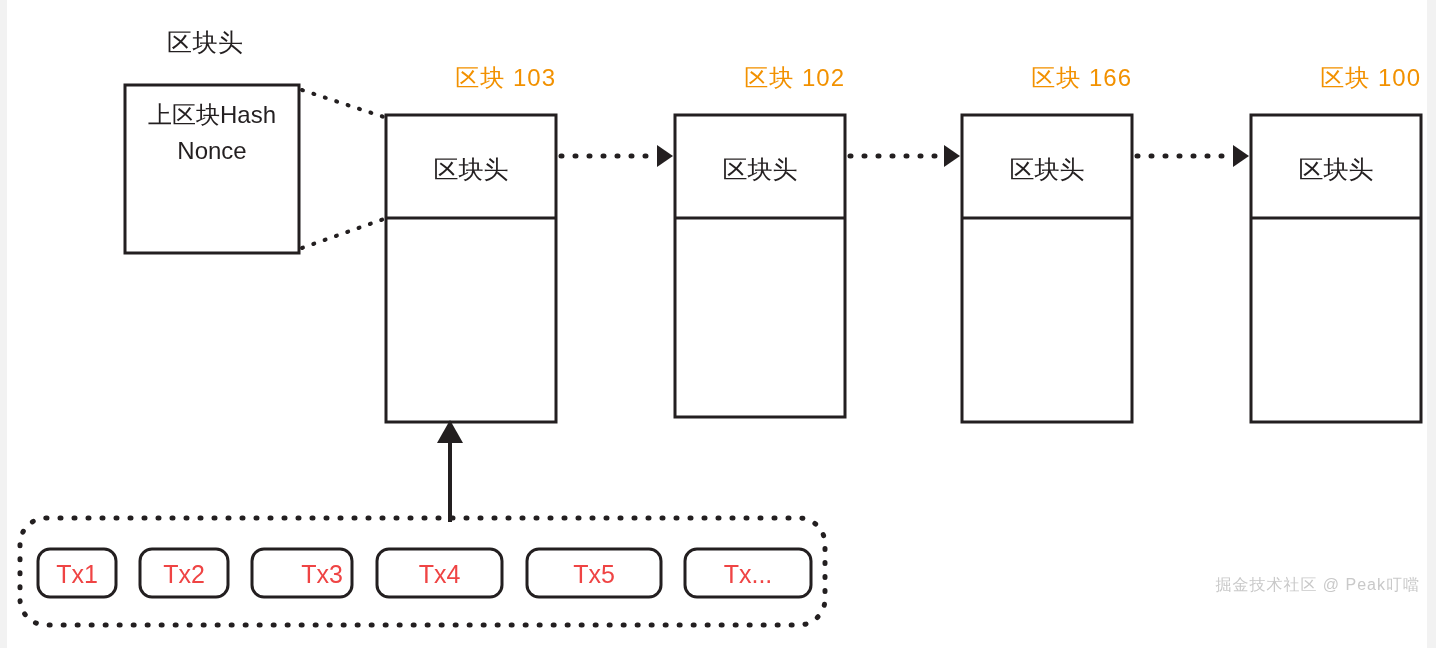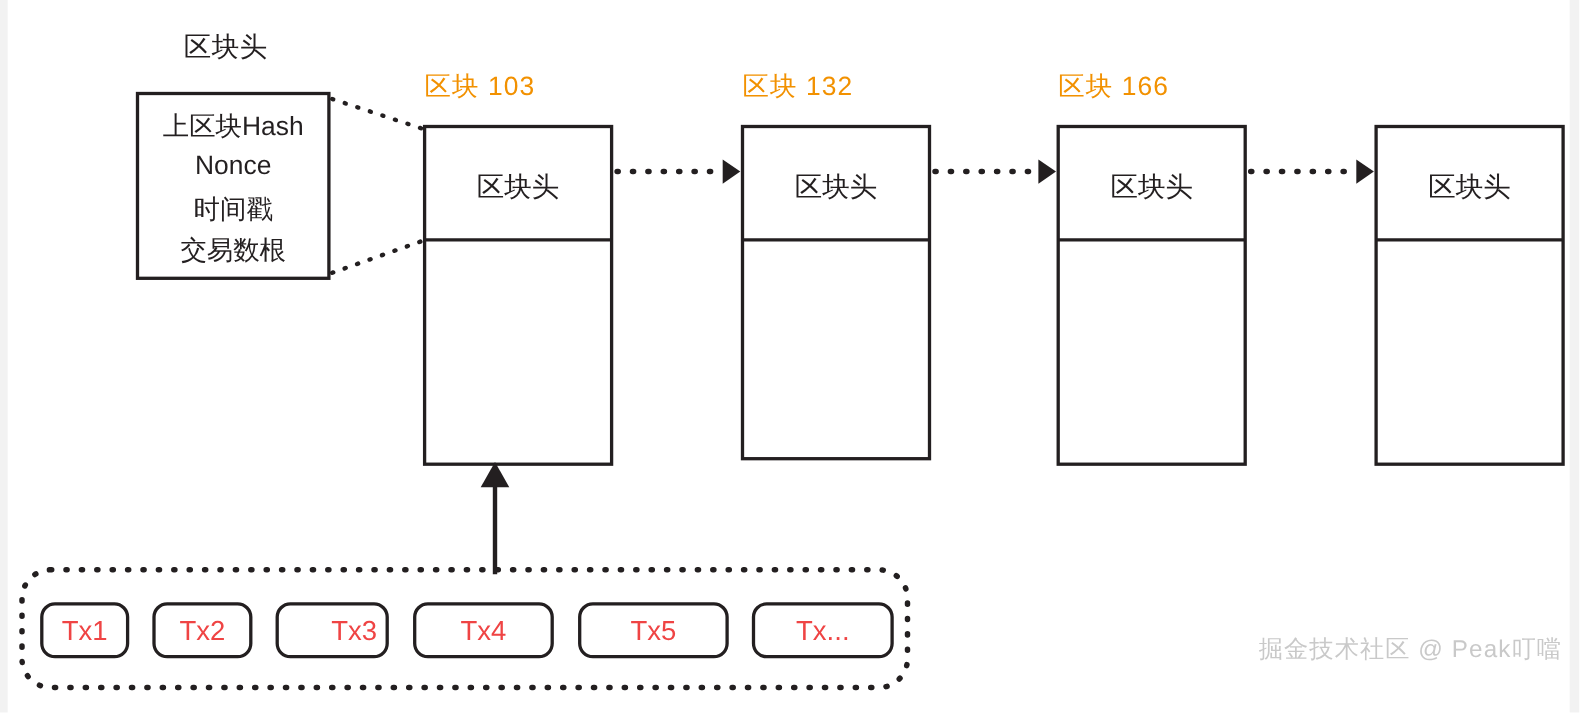--- a/index.html
+++ b/index.html
@@ -57,21 +57,21 @@
   }
   .detail-line.l0 { top: 99px; }
   .detail-line.l1 { top: 137px; }
   .detail-line.l2 { top: 174px; }
   .detail-line.l3 { top: 211px; }
 
   .block-label {
     position: absolute;
     font-size: 24px;
     color: #F29100;
-    text-align: left;
+    text-align: right;
     white-space: nowrap;
     letter-spacing: 1px;
   }
   .block-header-text {
     position: absolute;
     font-size: 25px;
     color: #231f20;
     text-align: center;
     white-space: nowrap;
   }
@@ -79,21 +79,21 @@
     position: absolute;
     font-size: 25px;
     color: #ef4444;
     text-align: center;
     white-space: nowrap;
   }
   .watermark {
     position: absolute;
     right: 16px;
     top: 575px;
-    font-size: 22px;
+    font-size: 16px;
     color: #c9c9c9;
     white-space: nowrap;
     letter-spacing: 1px;
   }
 </style>
 </head>
 <body>
 
 <div id="canvas">
 
@@ -178,26 +178,25 @@
     <g>
       <line x1="450" y1="522" x2="450" y2="440" stroke="#231f20" stroke-width="4"></line>
       <path d="M437,443 L450,420 L463,443 z" fill="#231f20"></path>
     </g>
   </svg>
 
   <div class="txt header-title">区块头</div>
 
   <div class="txt detail-line l1">Nonce</div>
   <div class="txt detail-line l0">上区块Hash</div>
-  <div class="txt detail-line l2">时间戳</div>
-  <div class="txt detail-line l3">交易数根</div>
 
   <div class="block-label" style="left:386px; top:62px; width:170px;">区块 103</div>
-  <div class="block-label" style="left:675px; top:62px; width:170px;">区块 132</div>
+  <div class="block-label" style="left:675px; top:62px; width:170px;">区块 102</div>
   <div class="block-label" style="left:962px; top:62px; width:170px;">区块 166</div>
+  <div class="block-label" style="left:1251px; top:62px; width:170px;">区块 100</div>
 
   <div class="block-header-text" style="left:386px; top:153px; width:170px;">区块头</div>
   <div class="block-header-text" style="left:675px; top:153px; width:170px;">区块头</div>
   <div class="block-header-text" style="left:962px; top:153px; width:170px;">区块头</div>
   <div class="block-header-text" style="left:1251px; top:153px; width:170px;">区块头</div>
 
   <div class="tx-label" style="left:38px; top:560px; width:78px;">Tx1</div>
   <div class="tx-label" style="left:140px; top:560px; width:88px;">Tx2</div>
   <div class="tx-label" style="left:252px; top:560px; width:100px;padding-left:20px;">Tx3</div>
   <div class="tx-label" style="left:377px; top:560px; width:125px;">Tx4</div>

